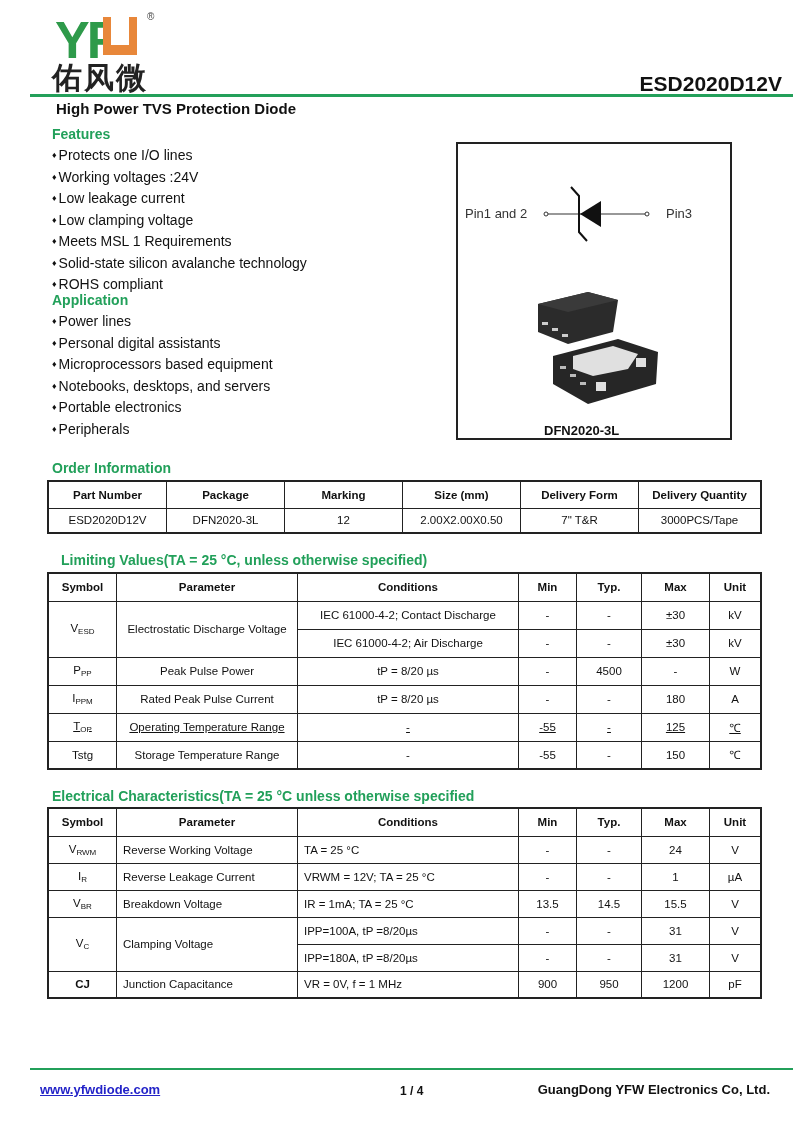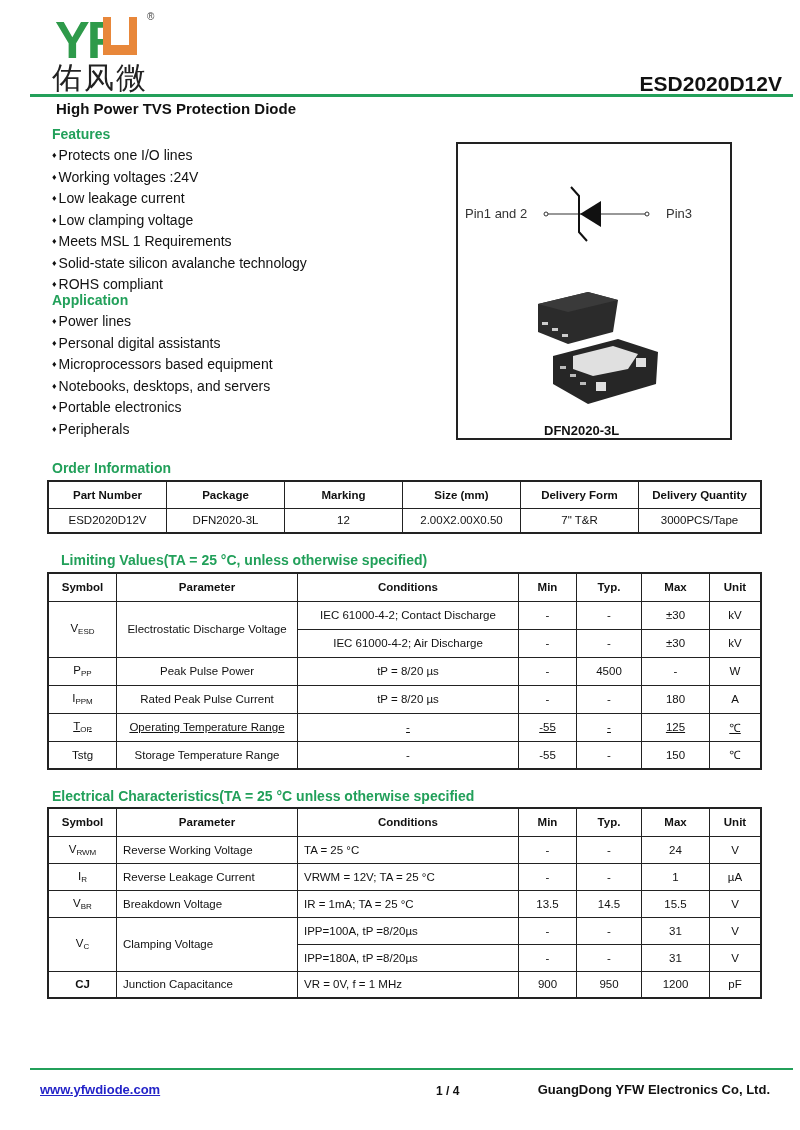--- a/index.html
+++ b/index.html
@@ -2,39 +2,39 @@
 <html><head>
 <meta charset="utf-8">
 <style>
   html, body { margin:0; padding:0; background:#fff; }
   body { width:800px; height:1130px; position:relative; overflow:hidden; font-family:"Liberation Sans", sans-serif; color:#111; }
   .abs { position:absolute; }
   .logo-yf { left:45px; top:14px; font-size:52px; font-weight:bold; color:#2e9a4a; letter-spacing:-3px; line-height:1;margin-left:10px; }
   .logo-u { position:absolute; left:103px; top:17px; width:34px; height:38px; background:#e8873a; }
   .logo-u-inner { position:absolute; left:111px; top:17px; width:18px; height:28px; background:#fff; }
   .logo-reg { left:147px; top:11px; font-size:10px; color:#444; }
-  .logo-cn { left:52px; top:58px; font-size:30px; font-weight:normal; color:#222; letter-spacing:2px; font-family:"DejaVu Sans", sans-serif; }
+  .logo-cn { left:52px; top:58px; font-size:30px; font-weight:bold; color:#222; letter-spacing:2px; font-family:"DejaVu Sans", sans-serif; }
   .part-title { right:18px; top:72px; font-size:21px; font-weight:bold; color:#111; }
   .top-rule { left:30px; top:94px; width:763px; height:3px; background:#23a05a; }
   .subtitle { left:56px; top:100px; font-size:15px; font-weight:bold; }
   .sec-head { font-size:14px; font-weight:bold; color:#22a05a; }
   .bullet-list { left:52px; font-size:14px; line-height:19.5px; }
   .bullet-list div:before { content:"\2666"; font-size:9px; margin-right:2px; position:relative; top:-2px; }
   .pkg-box { left:456px; top:142px; width:276px; height:298px; border:2px solid #222; box-sizing:border-box; }
   .pin-label { font-size:13px; color:#333; }
   .pkg-caption { font-size:13px; font-weight:bold; }
   table { border-collapse:collapse; position:absolute; font-size:11.5px; }
   td, th { border:1px solid #222; text-align:center; padding:0; }
   th { font-weight:bold; }
   .tbl-outer { border:2px solid #222;padding-left:21px; }
   .sub { font-size:8px; vertical-align:-2px; }
   .left { text-align:left; padding-left:6px; }
   .bottom-rule { left:30px; top:1068px; width:763px; height:2px; background:#23a05a; }
   .footer-link { left:40px; top:1082px; font-size:13px; font-weight:bold; color:#2323c8; text-decoration:underline; }
-  .footer-page { left:400px; top:1084px; font-size:12px; font-weight:bold;margin-left:36px; }
+  .footer-page { left:400px; top:1084px; font-size:12px; font-weight:bold; }
   .footer-co { right:30px; top:1082px; font-size:13px; font-weight:bold; }
 </style>
 </head>
 <body>
 
 <div class="abs logo-yf">YF</div>
 <div class="logo-u"></div>
 <div class="logo-u-inner"></div>
 <div class="abs logo-reg">®</div>
 <div class="abs logo-cn">佑风微</div>

